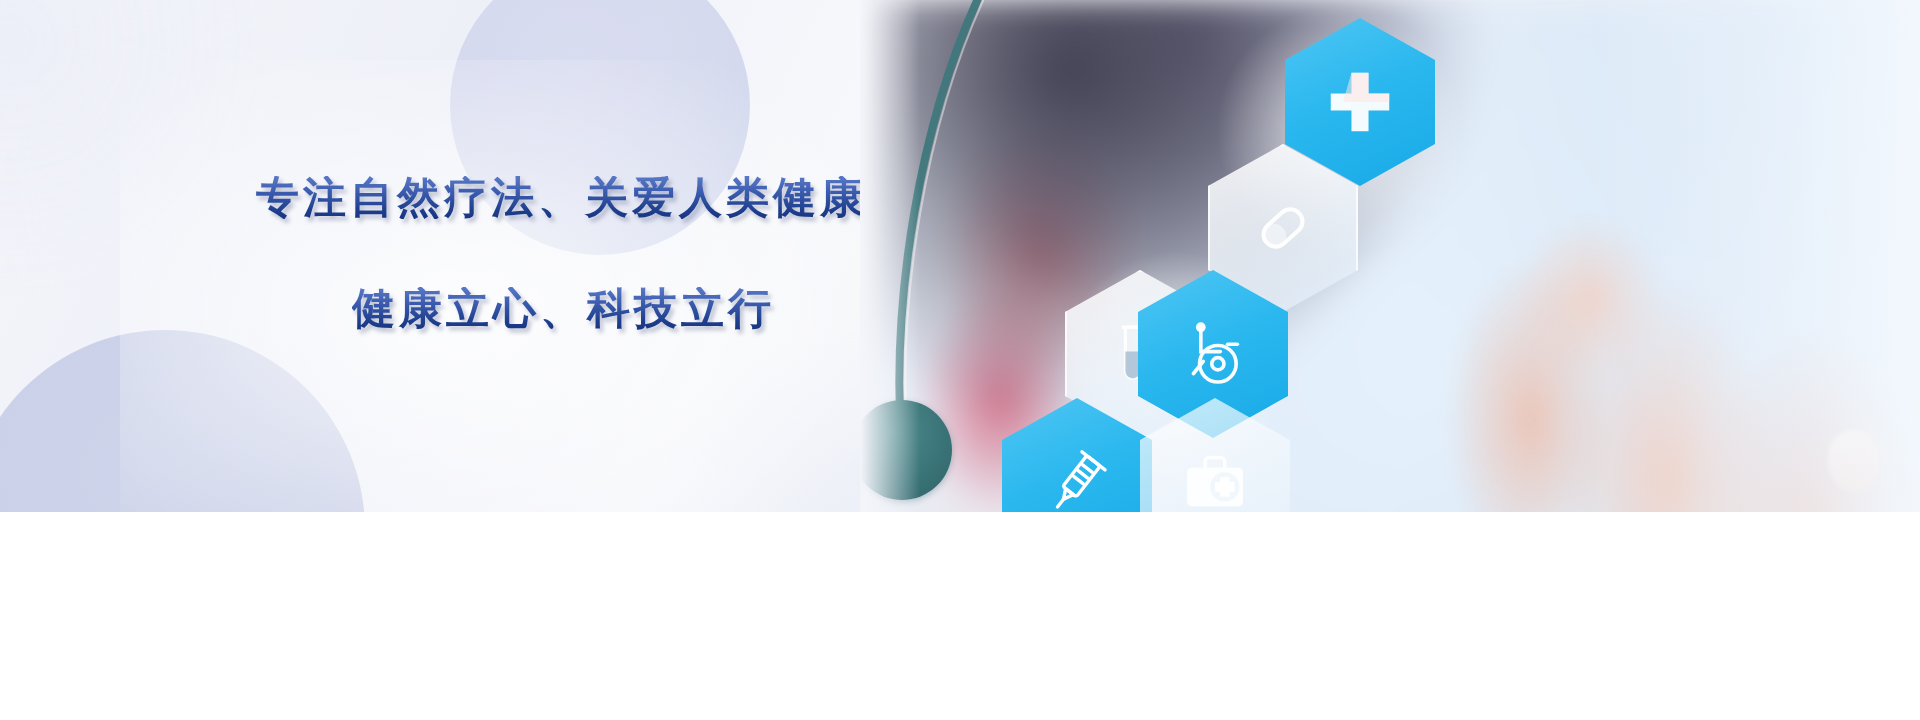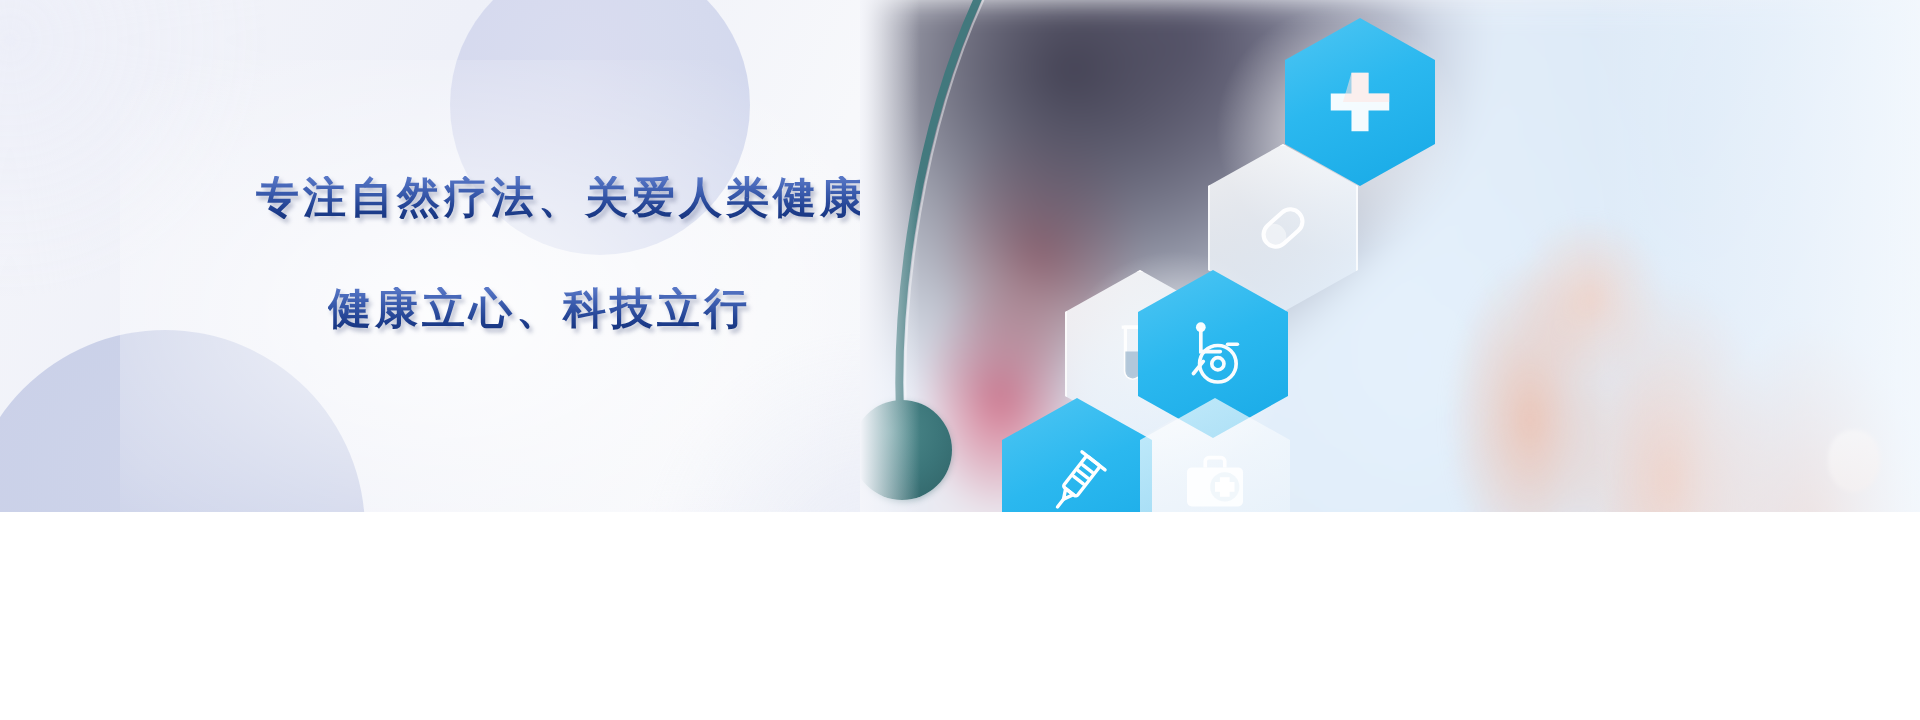--- a/index.html
+++ b/index.html
@@ -44,21 +44,21 @@
   }
   .line{
     font-size:43px;line-height:1;font-weight:700;letter-spacing:4px;
     color:#2a4c9b;
     background:linear-gradient(180deg,#5a79c8 0%,#3b5cae 38%,#1f3f8f 78%,#17357f 100%);
     -webkit-background-clip:text;background-clip:text;
     -webkit-text-fill-color:transparent;
     filter:drop-shadow(3px 4px 2px rgba(90,100,140,.38));
     white-space:nowrap;
   }
-  .line-2{margin-top:68px;margin-left:72px;}
+  .line-2{margin-top:68px;margin-left:96px;}
 
   
   .photo-panel{
     position:absolute;left:860px;top:0;width:1060px;height:720px;
     overflow:hidden;
   }
   
   .photo{
     position:absolute;left:0;top:0;width:1060px;height:720px;
     background:

